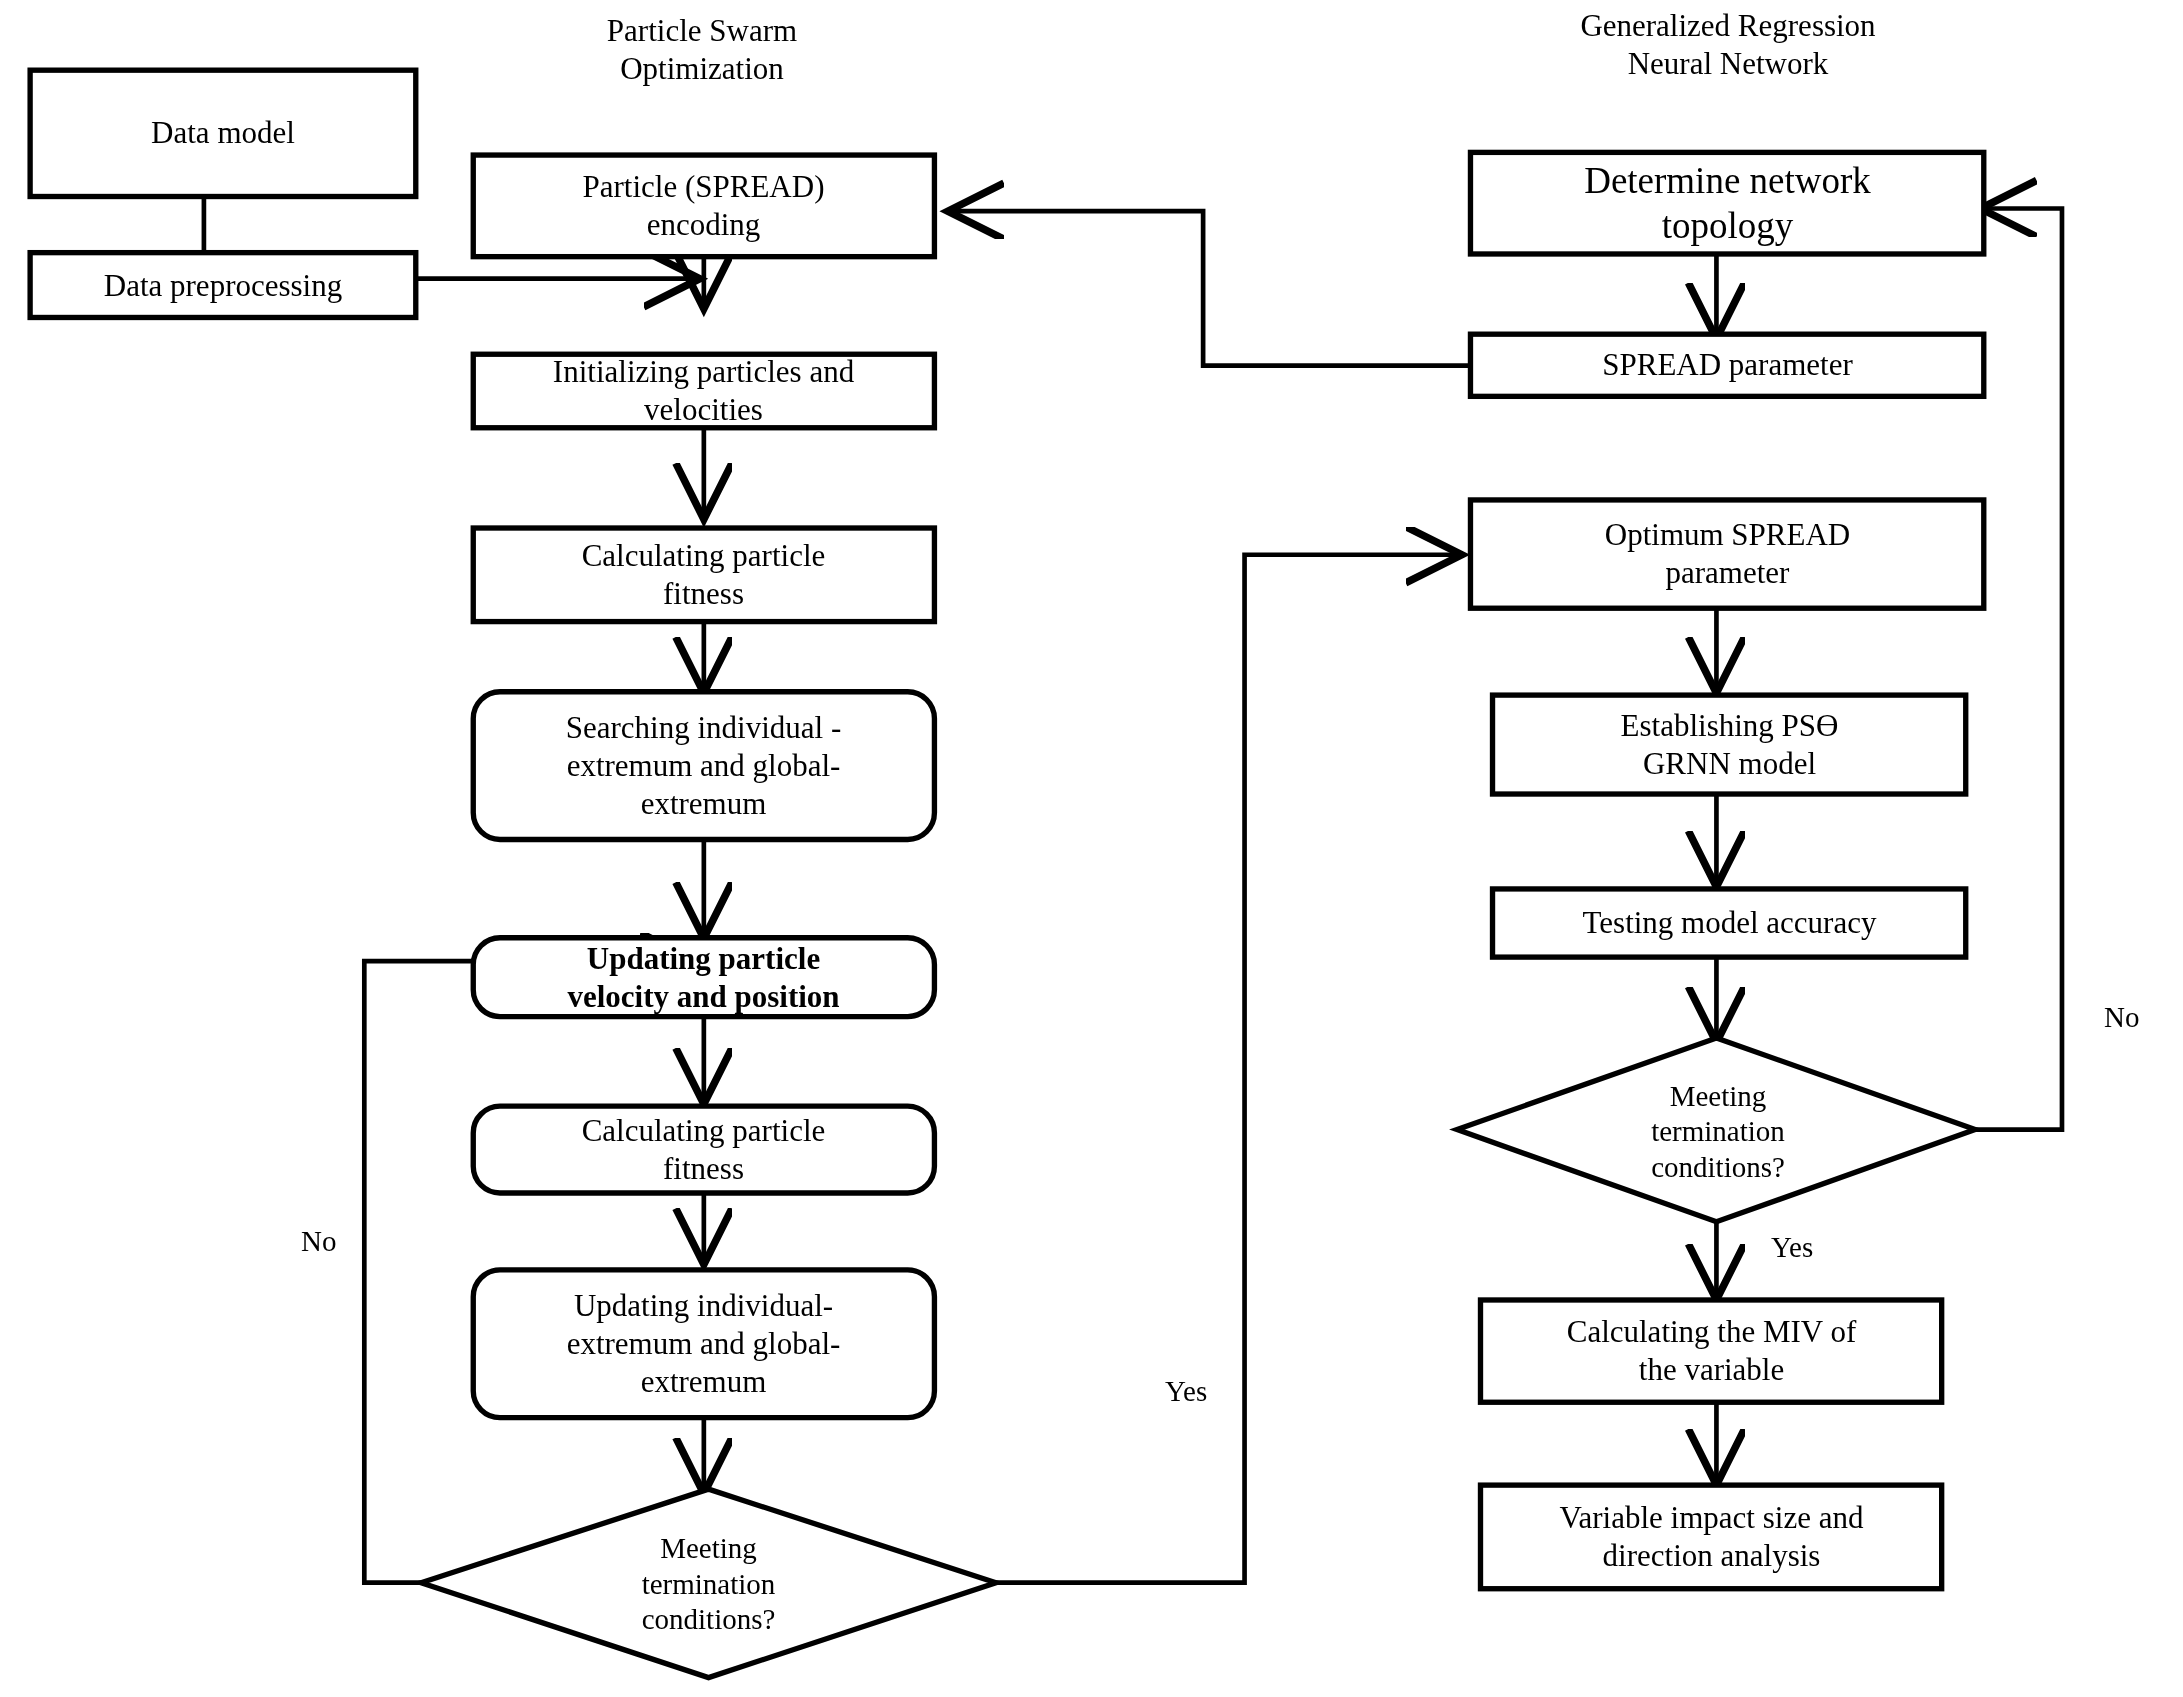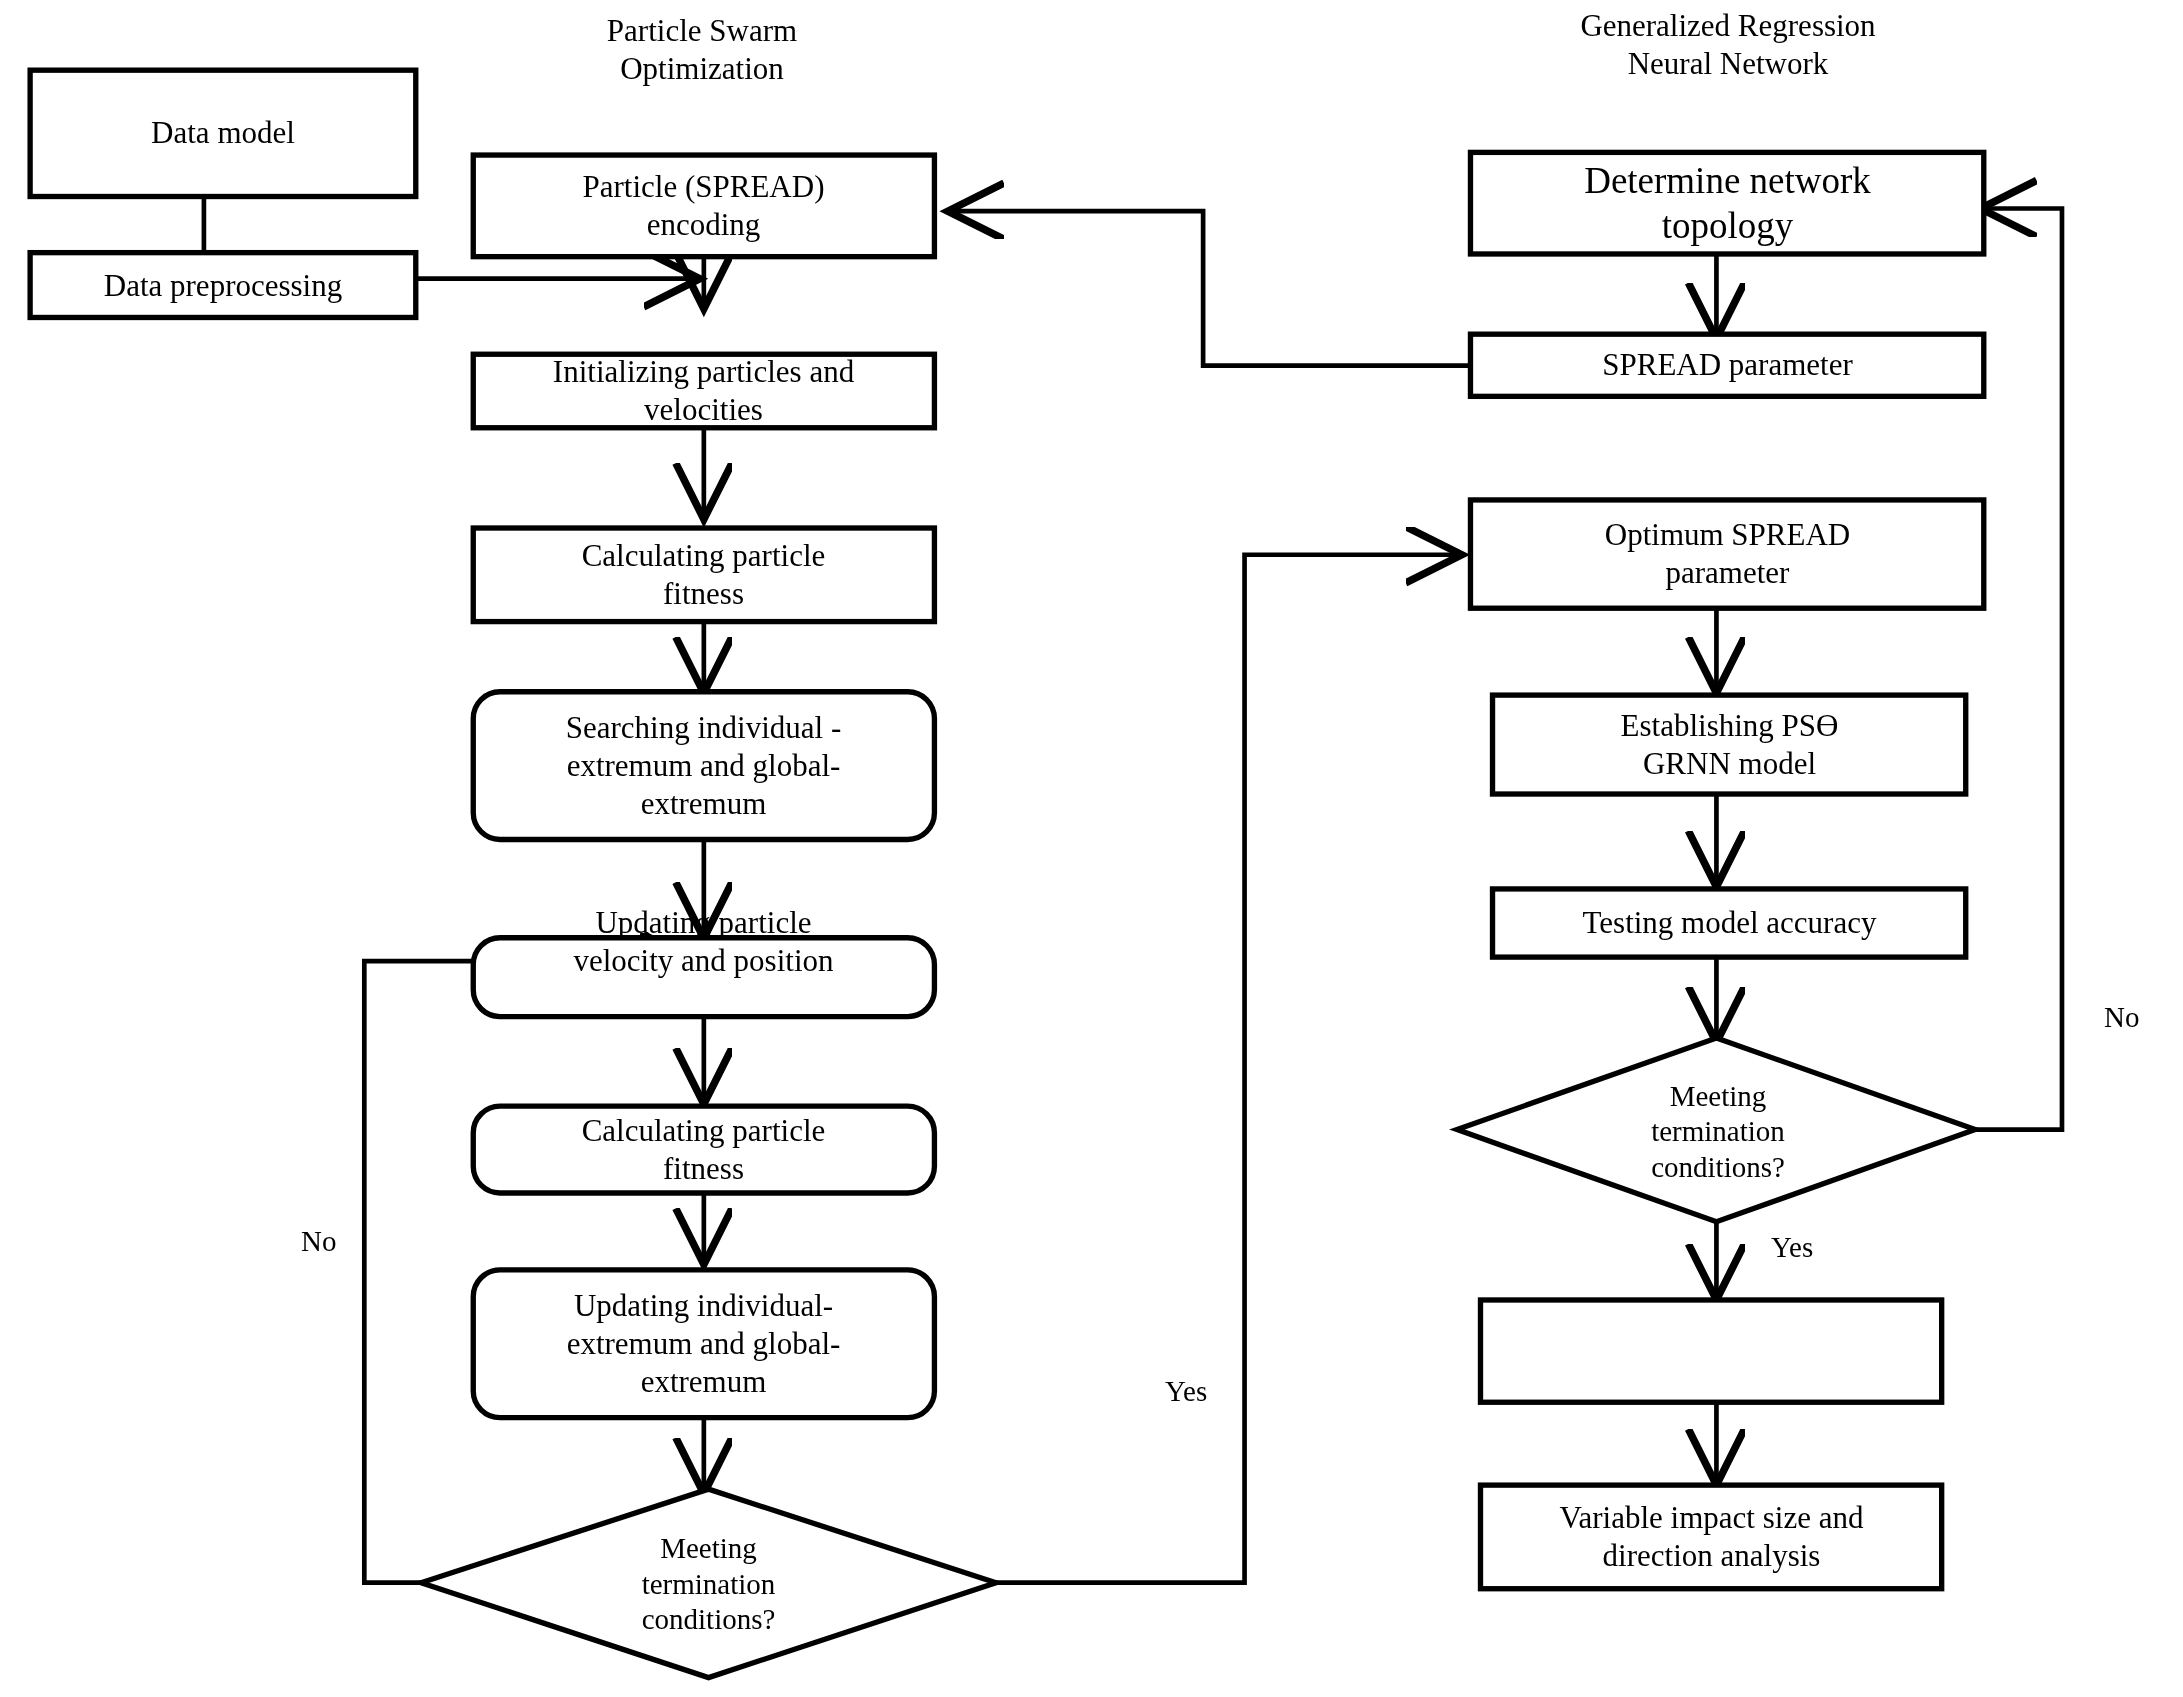--- a/index.html
+++ b/index.html
@@ -97,21 +97,21 @@
     </div>
 
   <div class="node" style="left:473px;top:528px;width:461px;height:94px;font-size:31px;">
     <span class="txt">Calculating   particle<br>fitness</span>
     </div>
 
   <div class="node" style="left:473px;top:692px;width:461px;height:148px;font-size:31px;">
     <span class="txt">Searching    individual -<br>extremum and   global-<br>extremum</span>
     </div>
 
-  <div class="node" style="left:473px;top:890px;width:461px;height:104px;font-size:31px;">
+  <div class="node" style="left:473px;top:926px;width:461px;height:104px;font-size:31px;font-weight:bold;">
     <span class="txt">Updating particle<br>velocity and position</span>
     </div>
 
   <div class="node" style="left:473px;top:1106px;width:461px;height:87px;font-size:31px;">
     <span class="txt">Calculating particle<br>fitness</span>
     </div>
 
   <div class="node" style="left:473px;top:1270px;width:461px;height:148px;font-size:31px;">
     <span class="txt">Updating individual-<br>extremum and global-<br>extremum</span>
     </div>
@@ -137,20 +137,23 @@
     </div>
 
   <div class="node" style="left:1493px;top:889px;width:473px;height:68px;font-size:31px;">
     <span class="txt">Testing model accuracy</span>
     </div>
 
   <div class="node" style="left:1544px;top:1050px;width:348px;height:164px;font-size:29px;">
     <span class="txt">Meeting<br>termination<br>conditions?</span>
     </div>
 
+  <div class="node" style="left:1481px;top:1300px;width:461px;height:102px;font-size:31px;">
+    <span class="txt">Calculating the MIV of<br>the variable</span>
+    </div>
 
   <div class="node" style="left:1481px;top:1485px;width:461px;height:104px;font-size:31px;">
     <span class="txt">Variable impact size and<br>direction analysis</span>
     </div>
 
   <div class="edgelbl" style="left:301px;top:1227px;">No</div>
   <div class="edgelbl" style="left:1165px;top:1377px;">Yes</div>
   <div class="edgelbl" style="left:2104px;top:1003px;">No</div>
   <div class="edgelbl" style="left:1771px;top:1233px;">Yes</div>
 

